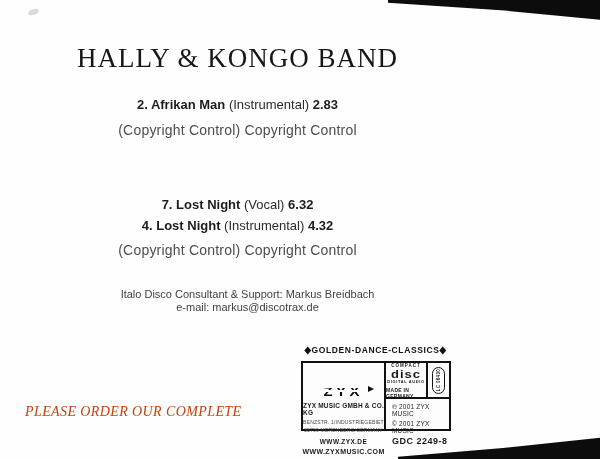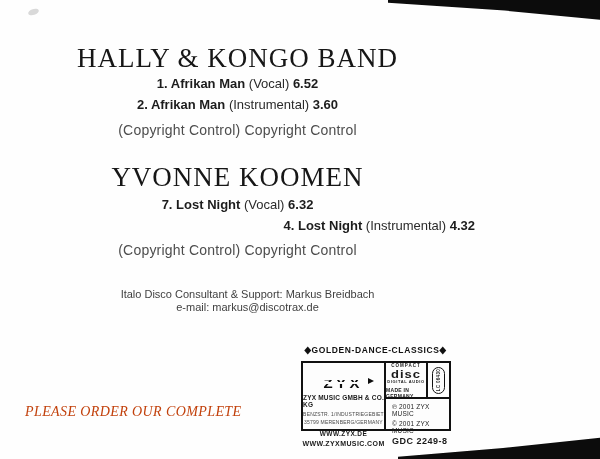--- a/index.html
+++ b/index.html
@@ -32,21 +32,21 @@
     font-size:8.5px; font-weight:700; letter-spacing:0.6px;
     text-align:center; color:#111; transform:scaleY(1.15);
   }
 
   .label-box {
     border:2px solid #111; display:flex; background:#fdfdfd;
   }
   .zyx-cell {
     width:83px; border-right:2px solid #111;
     display:flex; flex-direction:column; align-items:center;
-    padding-top:11px;
+    padding-top:19px;
   }
   .zyx-logo-row { position:relative; height:15px; width:60px; text-align:center; }
   .zyx-logo {
     font-size:13px; font-weight:700; letter-spacing:3px; color:#0e0e0e;
     display:inline-block; transform:scaleX(1.15);
   }
   .zyx-stripe { position:absolute; left:4px; width:46px; height:1.5px; background:#fdfdfd; }
   .zyx-arrow {
     position:absolute; right:0; top:4px;
     width:0; height:0; border-left:6px solid #0e0e0e;
@@ -96,43 +96,37 @@
 <body>
 
 <div class="page">
 
   <div class="abs wedge wedge-top"></div>
   <div class="abs wedge wedge-bottom"></div>
   <div class="abs smudge"></div>
 
   <div class="abs center-col artist-title" style="top:45px;">HALLY &amp; KONGO BAND</div>
 
-  <div class="abs center-col track" style="top:77px;">
-    <span class="b">1. Afrikan Man</span>
-    <span class="r">(Vocal)</span>
-    <span class="b">6.52</span>
-  </div>
 
   <div class="abs center-col track" style="top:98px;">
     <span class="b">2. Afrikan Man</span>
     <span class="r">(Instrumental)</span>
-    <span class="b">3.60</span>
+    <span class="b">2.83</span>
   </div>
 
   <div class="abs center-col copyright" style="top:123px;">(Copyright Control) Copyright Control</div>
 
-  <div class="abs center-col artist-title" style="top:164px;">YVONNE KOOMEN</div>
 
   <div class="abs center-col track" style="top:198px;">
     <span class="b">7. Lost Night</span>
     <span class="r">(Vocal)</span>
     <span class="b">6.32</span>
   </div>
 
-  <div class="abs center-col track" style="top:219px;text-align:right;">
+  <div class="abs center-col track" style="top:219px;">
     <span class="b">4. Lost Night</span>
     <span class="r">(Instrumental)</span>
     <span class="b">4.32</span>
   </div>
 
   <div class="abs center-col copyright" style="top:243px;">(Copyright Control) Copyright Control</div>
 
   <div class="abs center-col credit" style="top:289px;">Italo Disco Consultant &amp; Support: Markus Breidbach</div>
   <div class="abs center-col credit" style="top:302px;">e-mail: markus@discotrax.de</div>
 

